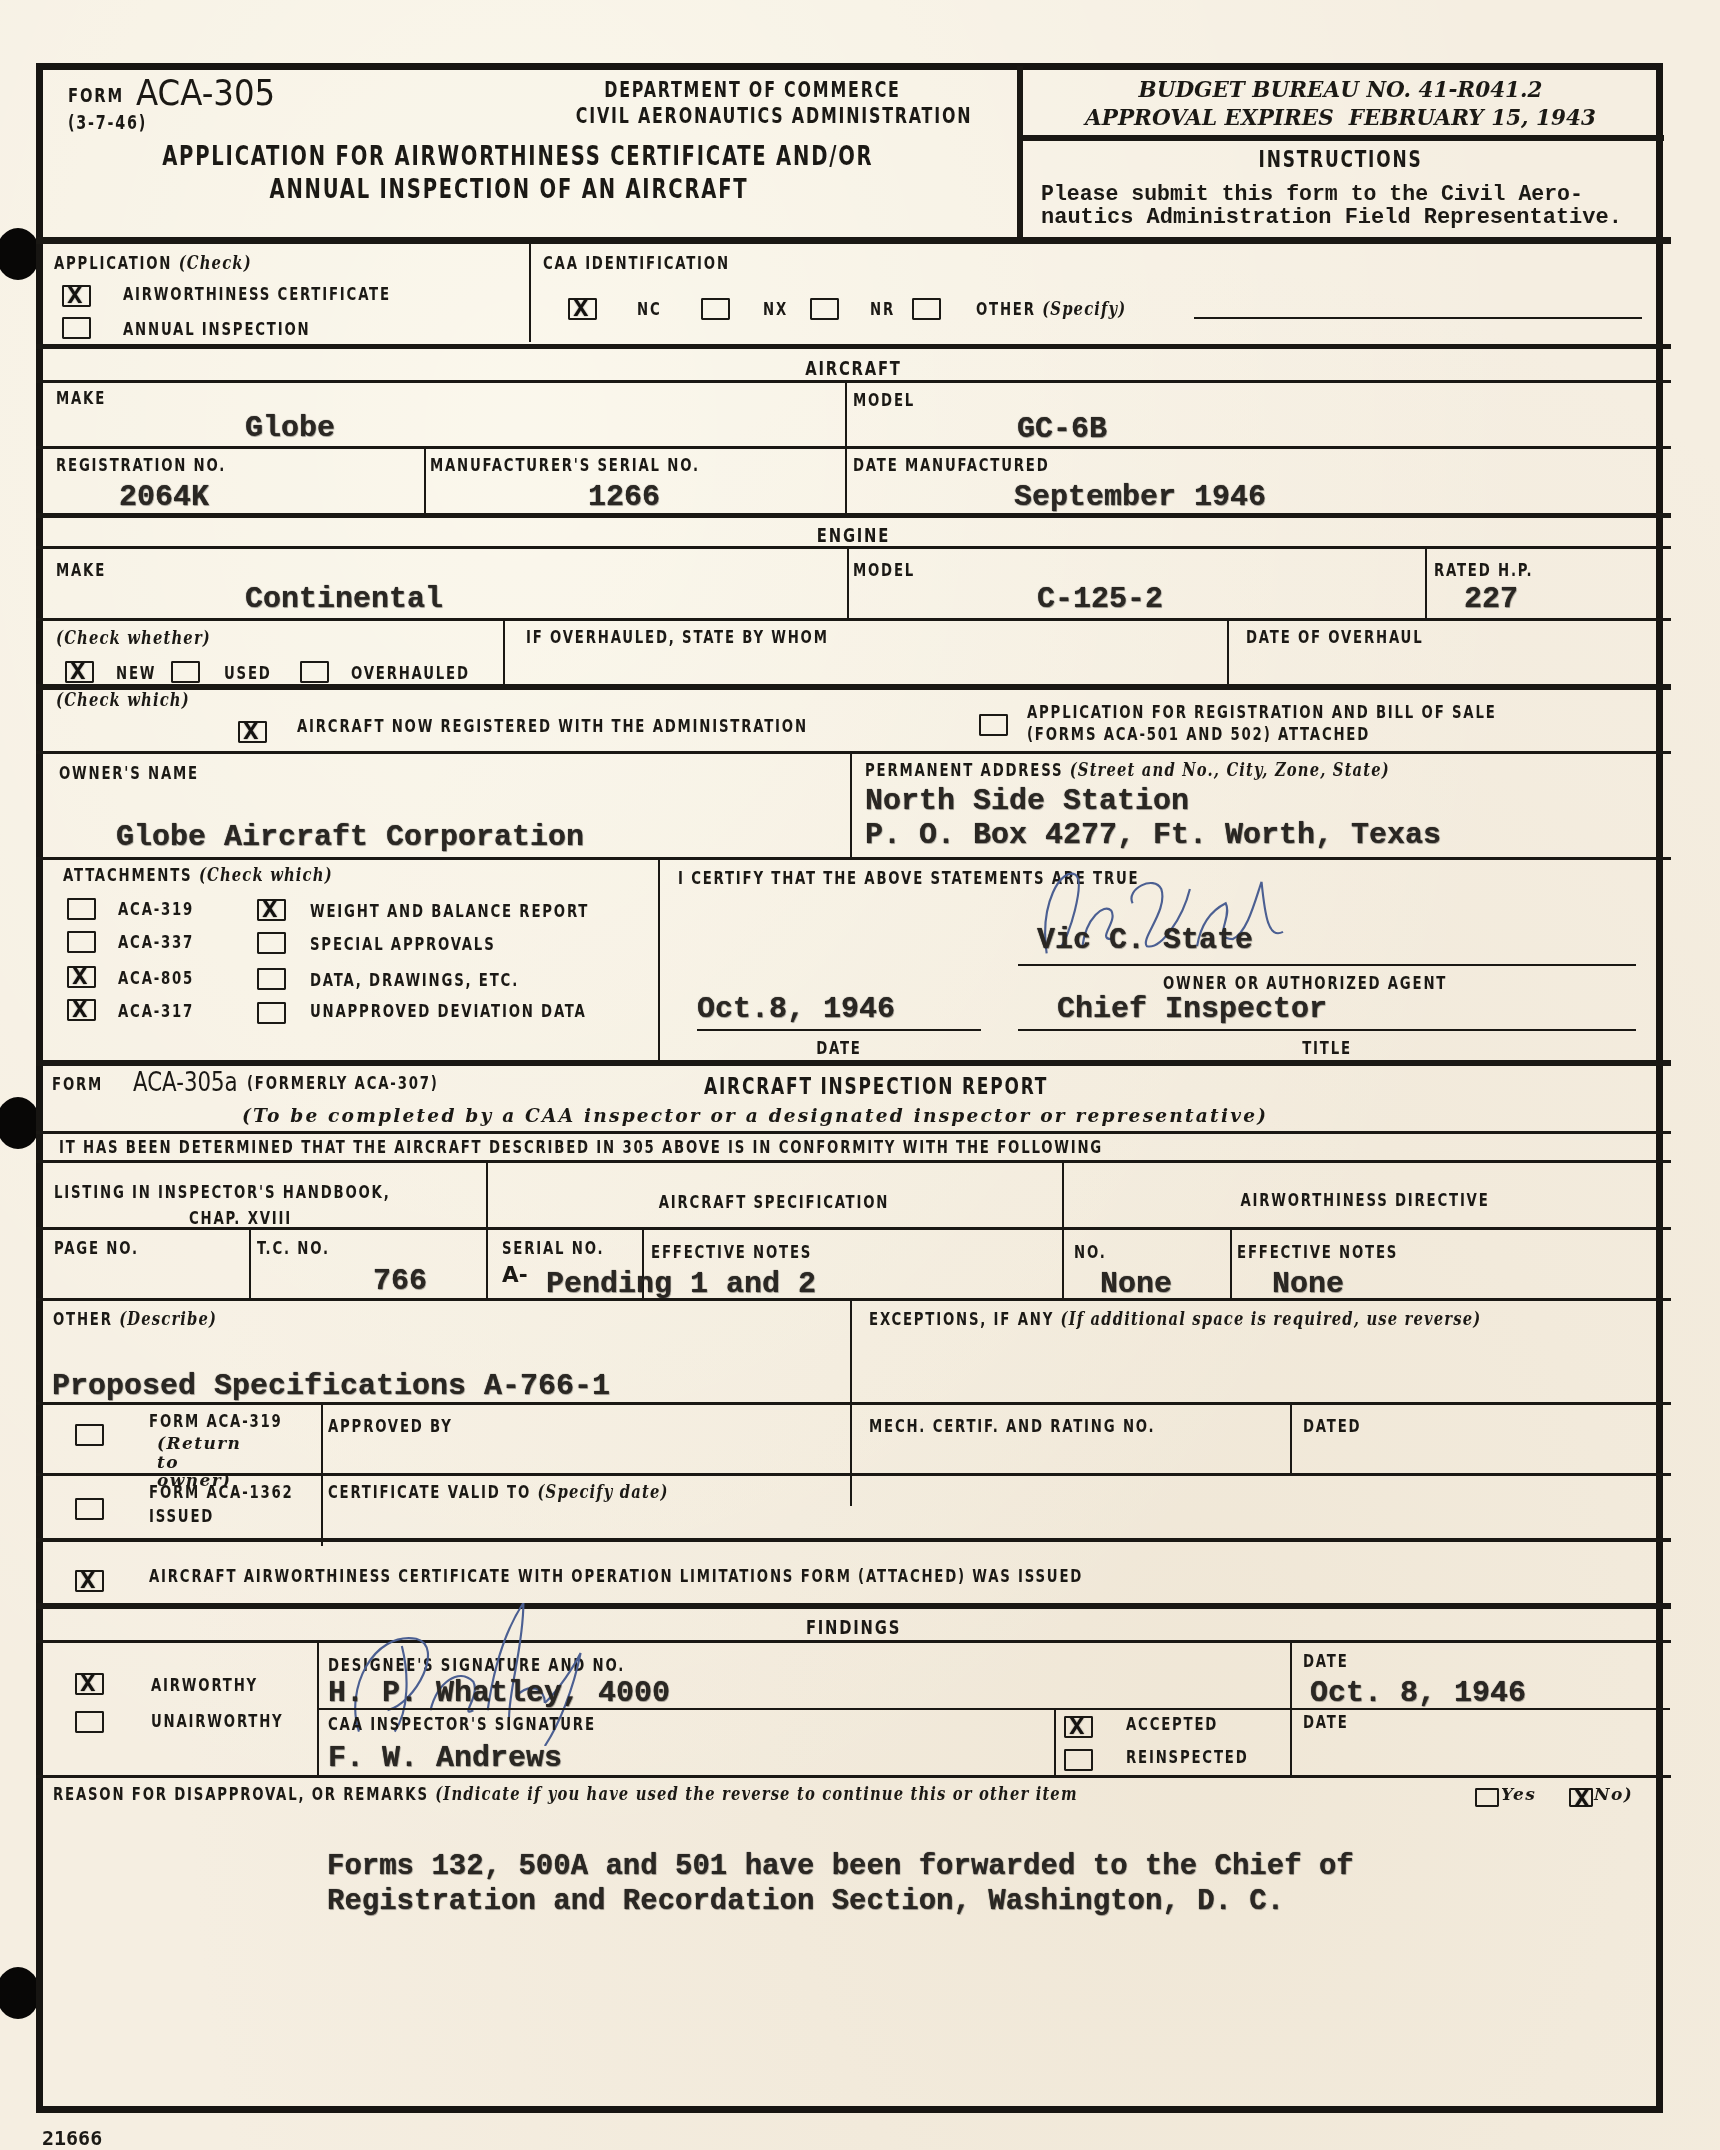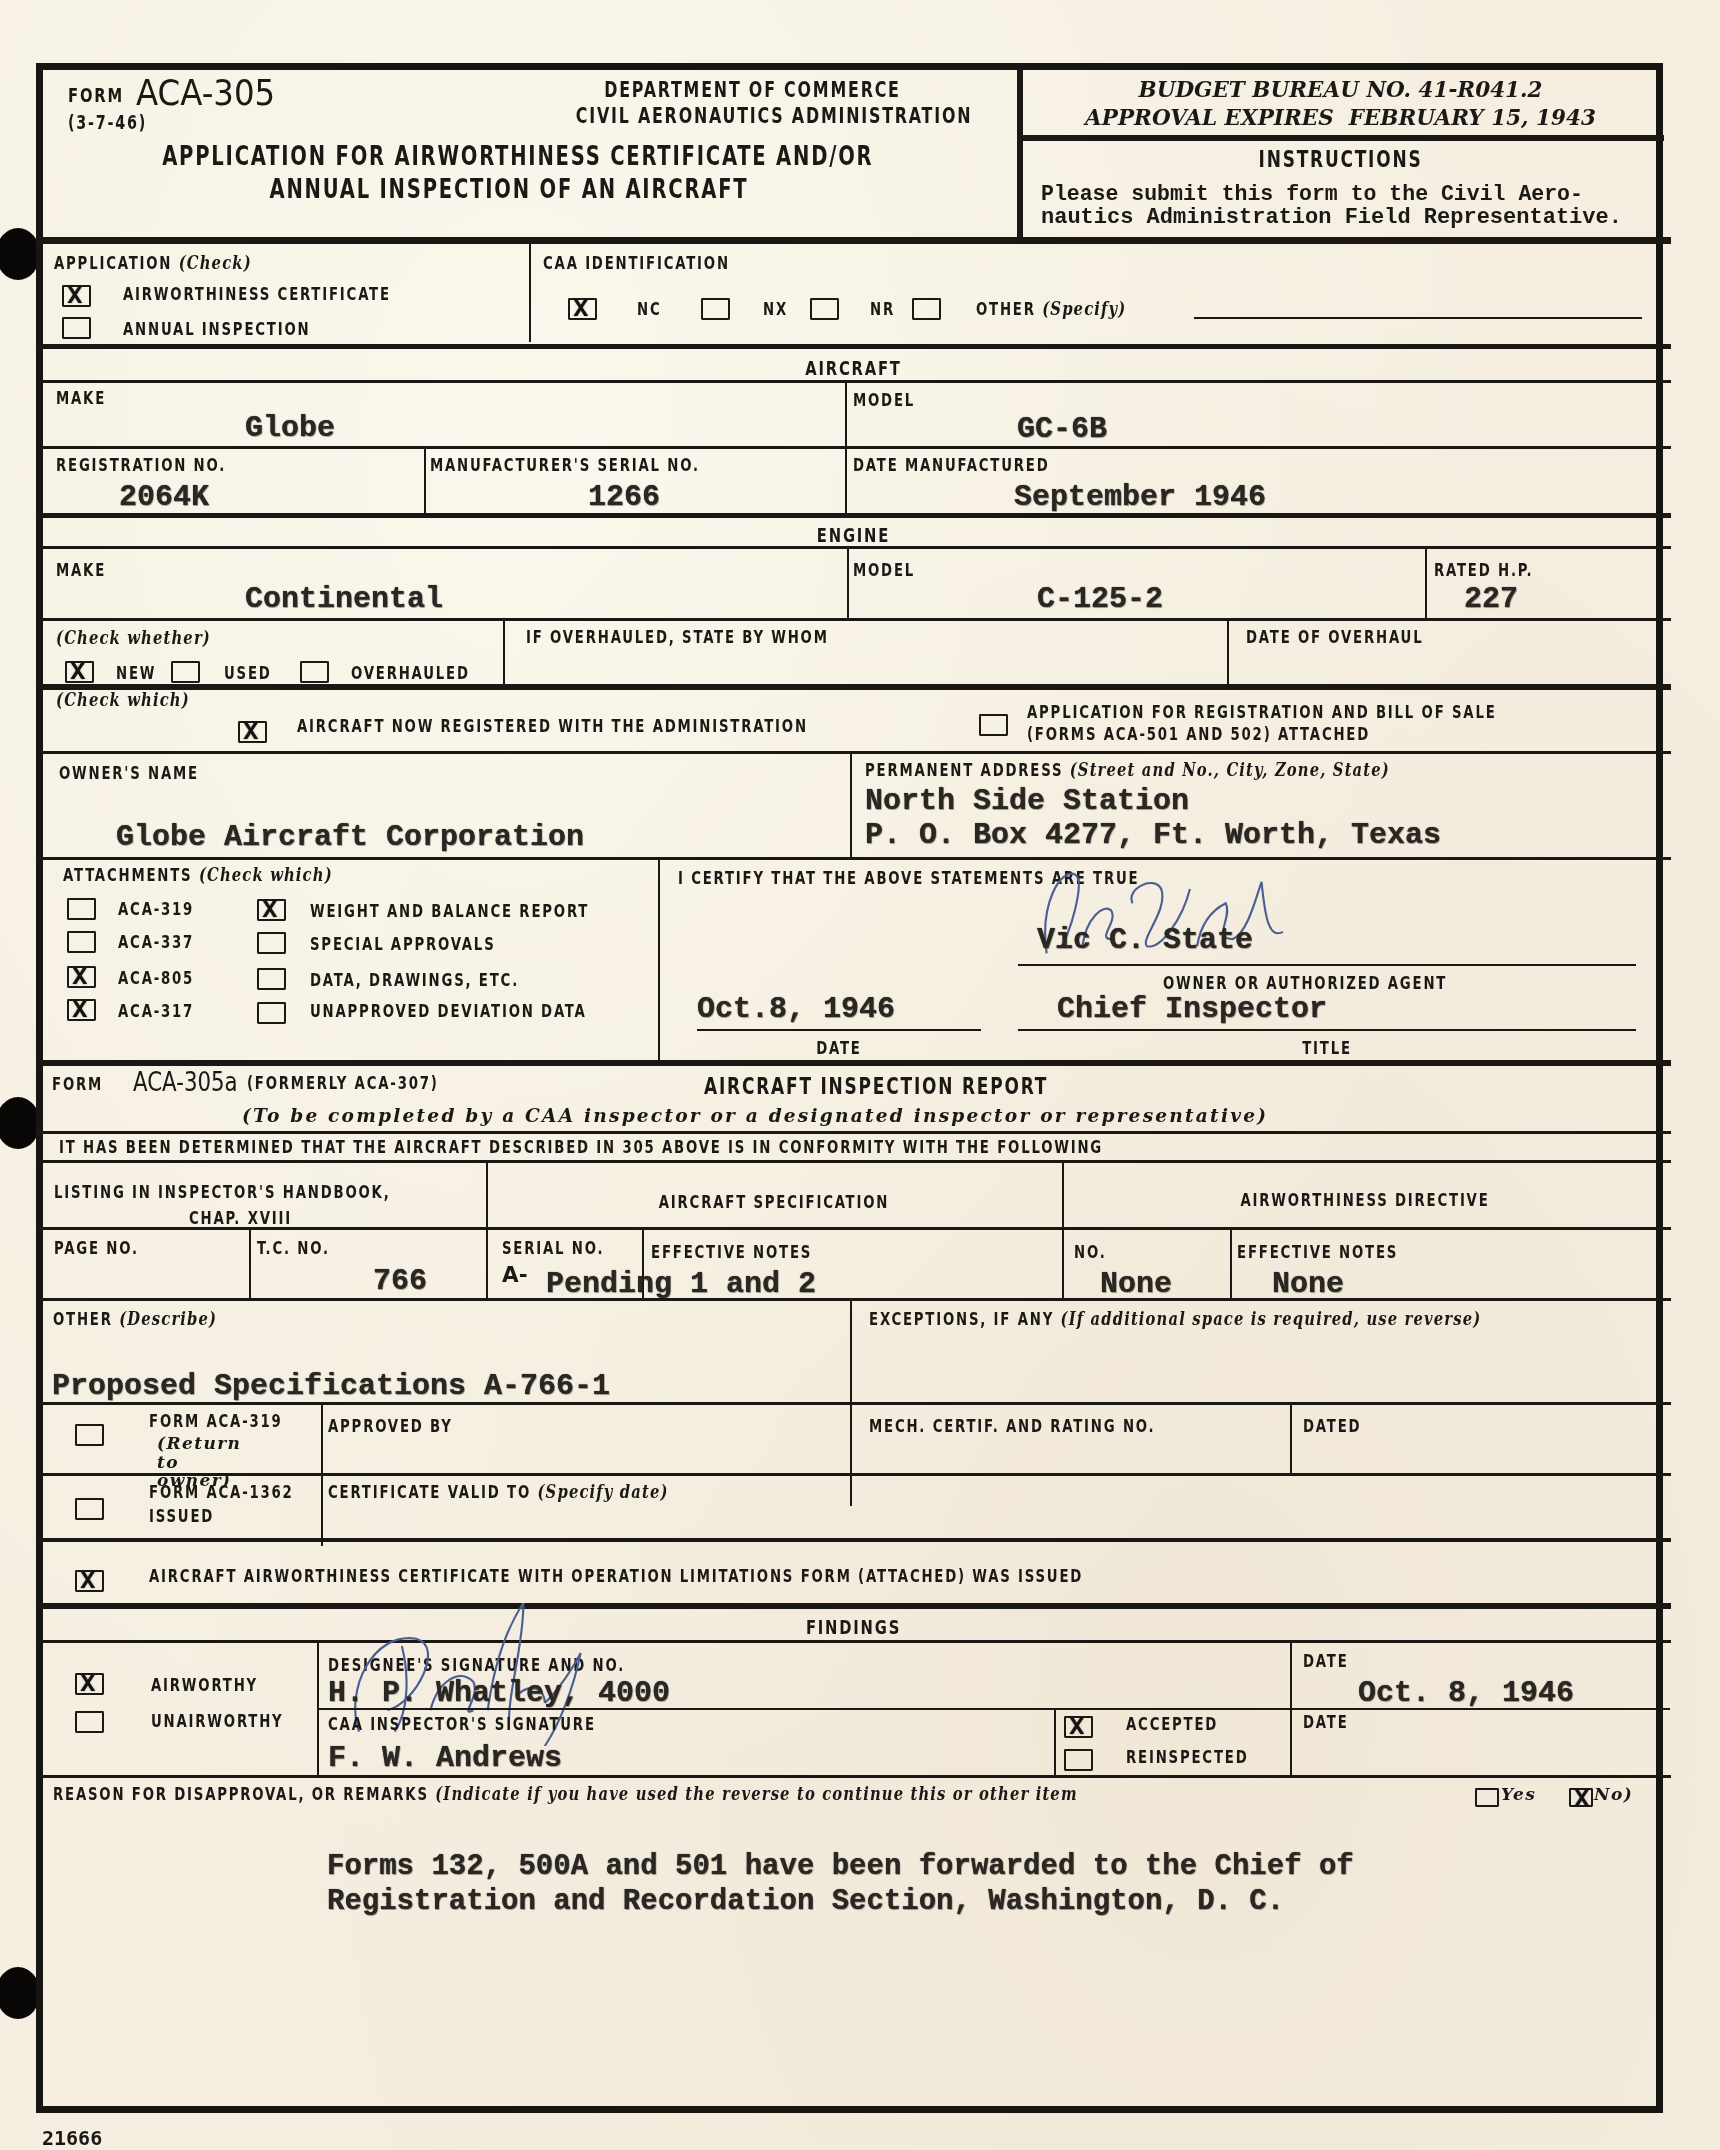--- a/index.html
+++ b/index.html
@@ -308,21 +308,21 @@
 <div class="lbl" style="left:151px;top:1712px;">UNAIRWORTHY</div>
 <div class="vl" style="left:317px;top:1643px;width:2.2px;height:133px;"></div>
 
 <div class="lbl" style="left:328px;top:1656px;">DESIGNEE'S SIGNATURE AND NO.</div>
 <svg class="sig" style="left:330px;top:1603px;" width="301" height="143" viewBox="0 0 420 200">
   <path d="M40 180 C 20 120, 60 40, 120 50 C 160 60, 120 140, 80 150 M100 60 C 110 100, 110 150, 90 180 M140 150 C 150 110, 180 90, 200 110 C 210 130, 180 160, 200 150 M220 150 C 230 80, 250 30, 270 0 C 270 60, 250 120, 250 160 M260 130 C 280 110, 300 120, 300 140 M300 140 C 320 120, 340 90, 350 70 C 340 120, 320 170, 300 200"></path>
 </svg>
 <div class="typed" style="left:328px;top:1678px;">H. P. Whatley, 4000</div>
 <div class="vl" style="left:1290px;top:1643px;width:2.2px;height:133px;"></div>
 <div class="lbl" style="left:1303px;top:1652px;">DATE</div>
-<div class="typed" style="left:1310px;top:1678px;margin-left:48px;">Oct. 8, 1946</div>
+<div class="typed" style="left:1310px;top:1678px;">Oct. 8, 1946</div>
 
 <div class="hl" style="left:317px;top:1708px;width:1353px;height:2.2px;"></div>
 
 <div class="lbl" style="left:328px;top:1715px;">CAA INSPECTOR'S SIGNATURE</div>
 <div class="typed" style="left:328px;top:1743px;">F. W. Andrews</div>
 <div class="vl" style="left:1054px;top:1710px;width:2.2px;height:67px;"></div>
 <div class="cb checked" style="left:1064px;top:1716px;"></div>
 <div class="lbl" style="left:1126px;top:1715px;">ACCEPTED</div>
 <div class="cb" style="left:1064px;top:1749px;"></div>
 <div class="lbl" style="left:1126px;top:1748px;">REINSPECTED</div>

